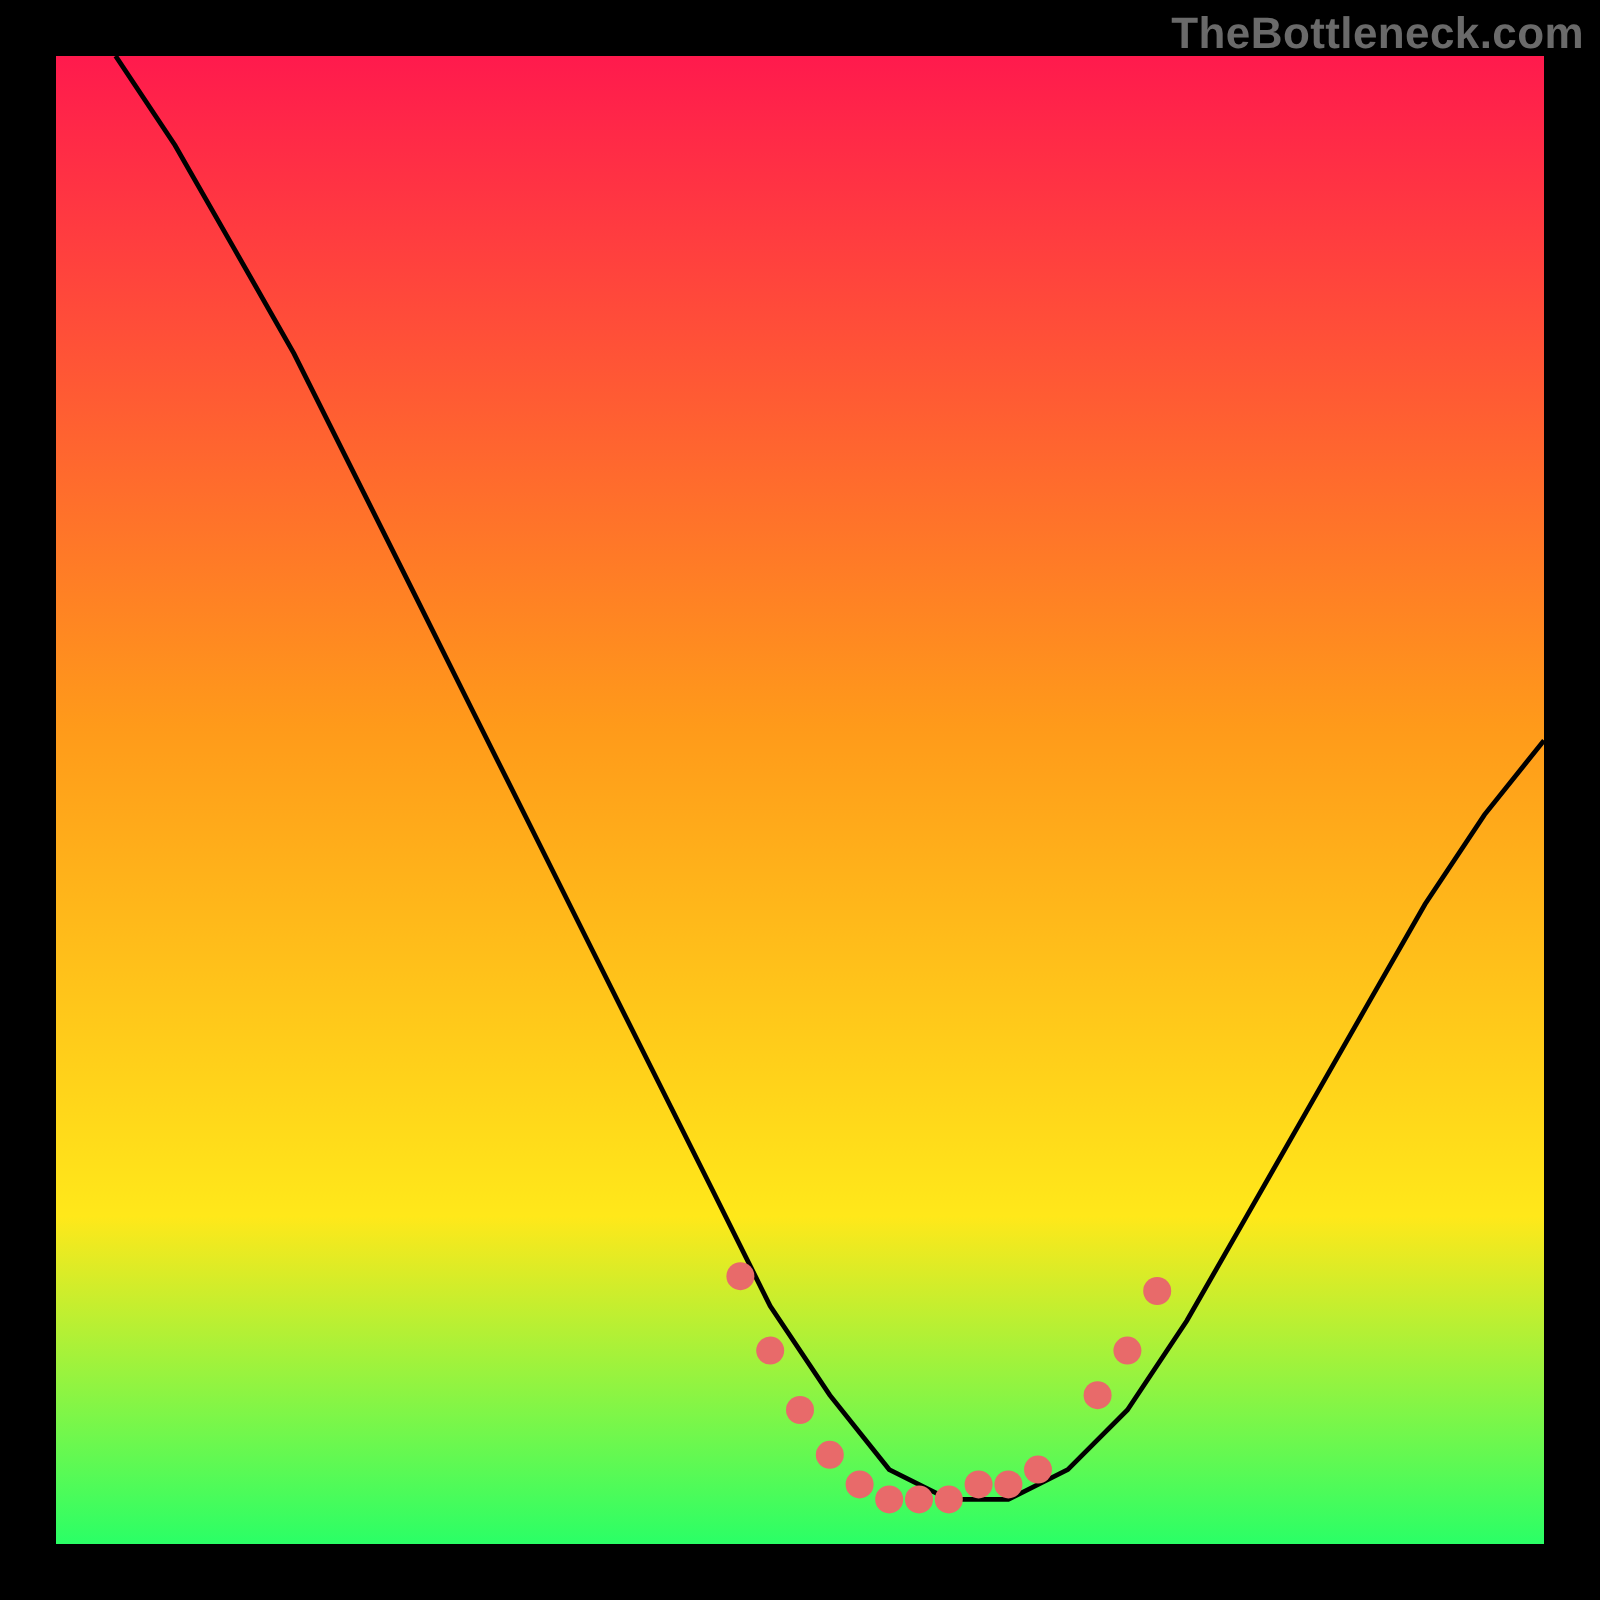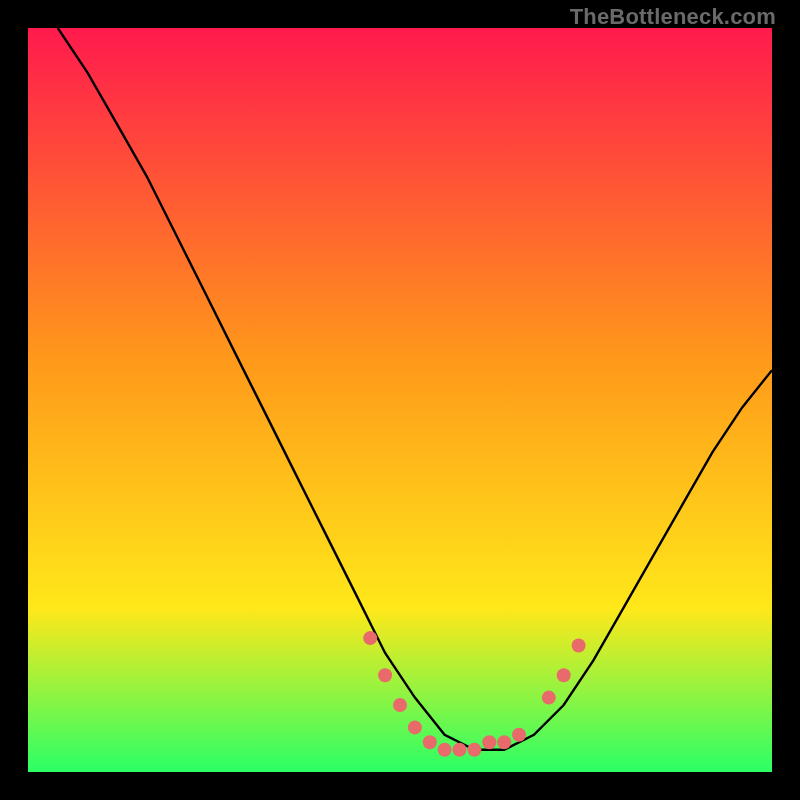--- a/index.html
+++ b/index.html
@@ -15,21 +15,21 @@
     position: absolute;
     left: 28px;
     top: 28px;
     width: 744px;
     height: 744px;
     background: #000;
   }
   .watermark {
     position: absolute;
     top: 4px;
-    right: 24px;
+    right: 8px;
     color: #6a6a6a;
     font-size: 22px;
     font-weight: 600;
     letter-spacing: 0.2px;
     z-index: 5;
   }
   svg {
     position: absolute;
     left: 0;
     top: 0;

